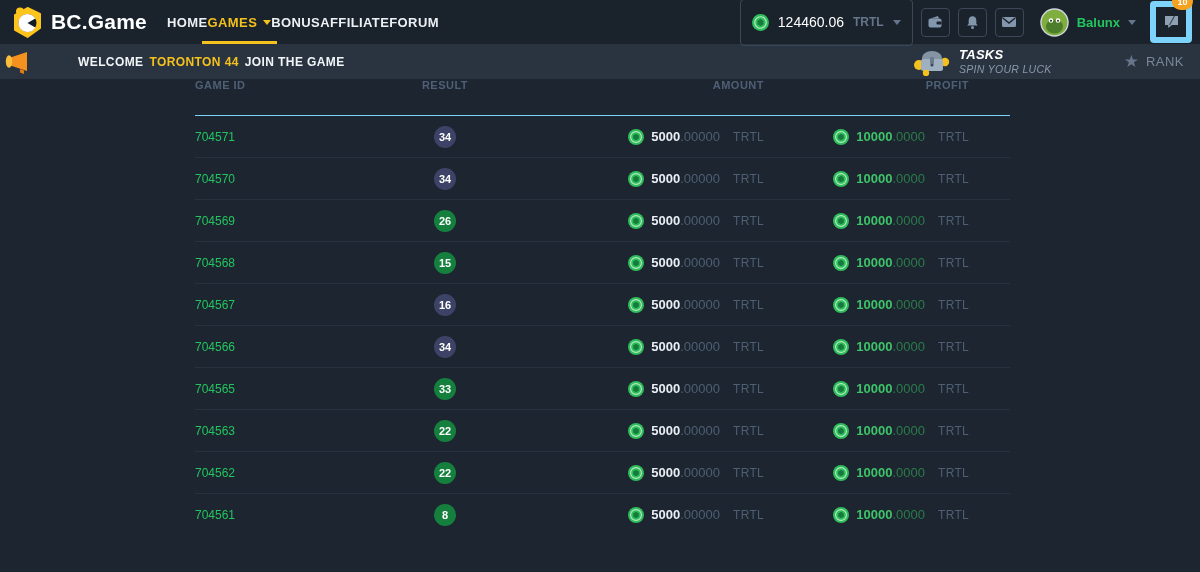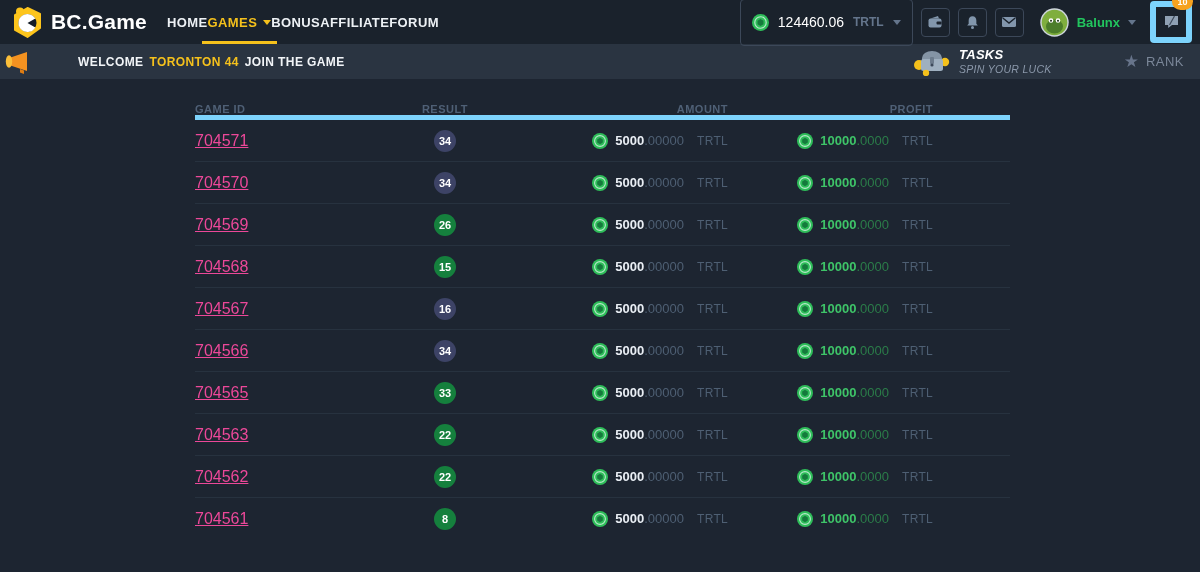--- a/index.html
+++ b/index.html
@@ -42,29 +42,29 @@
   .banner-name{color:#f5c11c;}
   .tasks{margin-left:auto;display:flex;align-items:center;gap:8px;cursor:pointer;}
   .tasks-text{display:flex;flex-direction:column;line-height:1.15;font-style:italic;}
   .tasks-title{font-size:13px;font-weight:bold;color:#ffffff;letter-spacing:.3px;}
   .tasks-sub{font-size:10.5px;color:#8b98aa;letter-spacing:.3px;}
   .rank{display:flex;align-items:center;gap:7px;margin-left:72px;margin-right:16px;cursor:pointer;}
   .rank-star{font-size:17px;color:#67748a;line-height:1;}
   .rank-label{font-size:13px;color:#7b8799;letter-spacing:.5px;}
   
   .bets{margin-left:195px;width:815px;}
-  .thead{height:36px;display:flex;align-items:flex-end;border-bottom:5px solid #7dd3fc;}
+  .thead{height:36px;display:flex;align-items:flex-start;border-bottom:1px solid #7dd3fc;}
   .thead div{font-size:11px;font-weight:600;color:#4f6076;letter-spacing:.5px;white-space:nowrap;}
   .trow{height:41px;display:flex;align-items:center;border-bottom:1px solid #27323f;}
   .trow:last-child{border-bottom:none;}
   .c1{width:230px;text-align:left;}
   .c2{width:40px;display:flex;justify-content:center;}
-  .c3{width:263px;display:flex;justify-content:flex-end;align-items:center;}
+  .c3{width:263px;display:flex;justify-content:flex-end;align-items:center;padding-left:36px;}
   .c4{width:205px;display:flex;justify-content:flex-end;align-items:center;}
-  .game-id{font-size:16px;color:#ec4899;text-decoration:underline;}
+  .game-id{font-size:12px;color:#22c55e;}
   .badge{width:22px;height:22px;border-radius:50%;display:grid;place-items:center;
     font-size:11px;font-weight:bold;color:#ffffff;}
   .badge-navy{background:#3d4366;}
   .badge-red{background:#15803d;}
   .money{white-space:nowrap;}
   .money .coin{margin-right:7px;display:inline-flex;}
   .money .int{font-size:13px;font-weight:bold;color:#e9eef4;}
   .money .dec{font-size:13px;color:#4e5f73;}
   .money .cur{margin-left:13px;font-size:12px;color:#4e5f73;letter-spacing:.3px;}
   .profit .int{color:#3ec468;}

